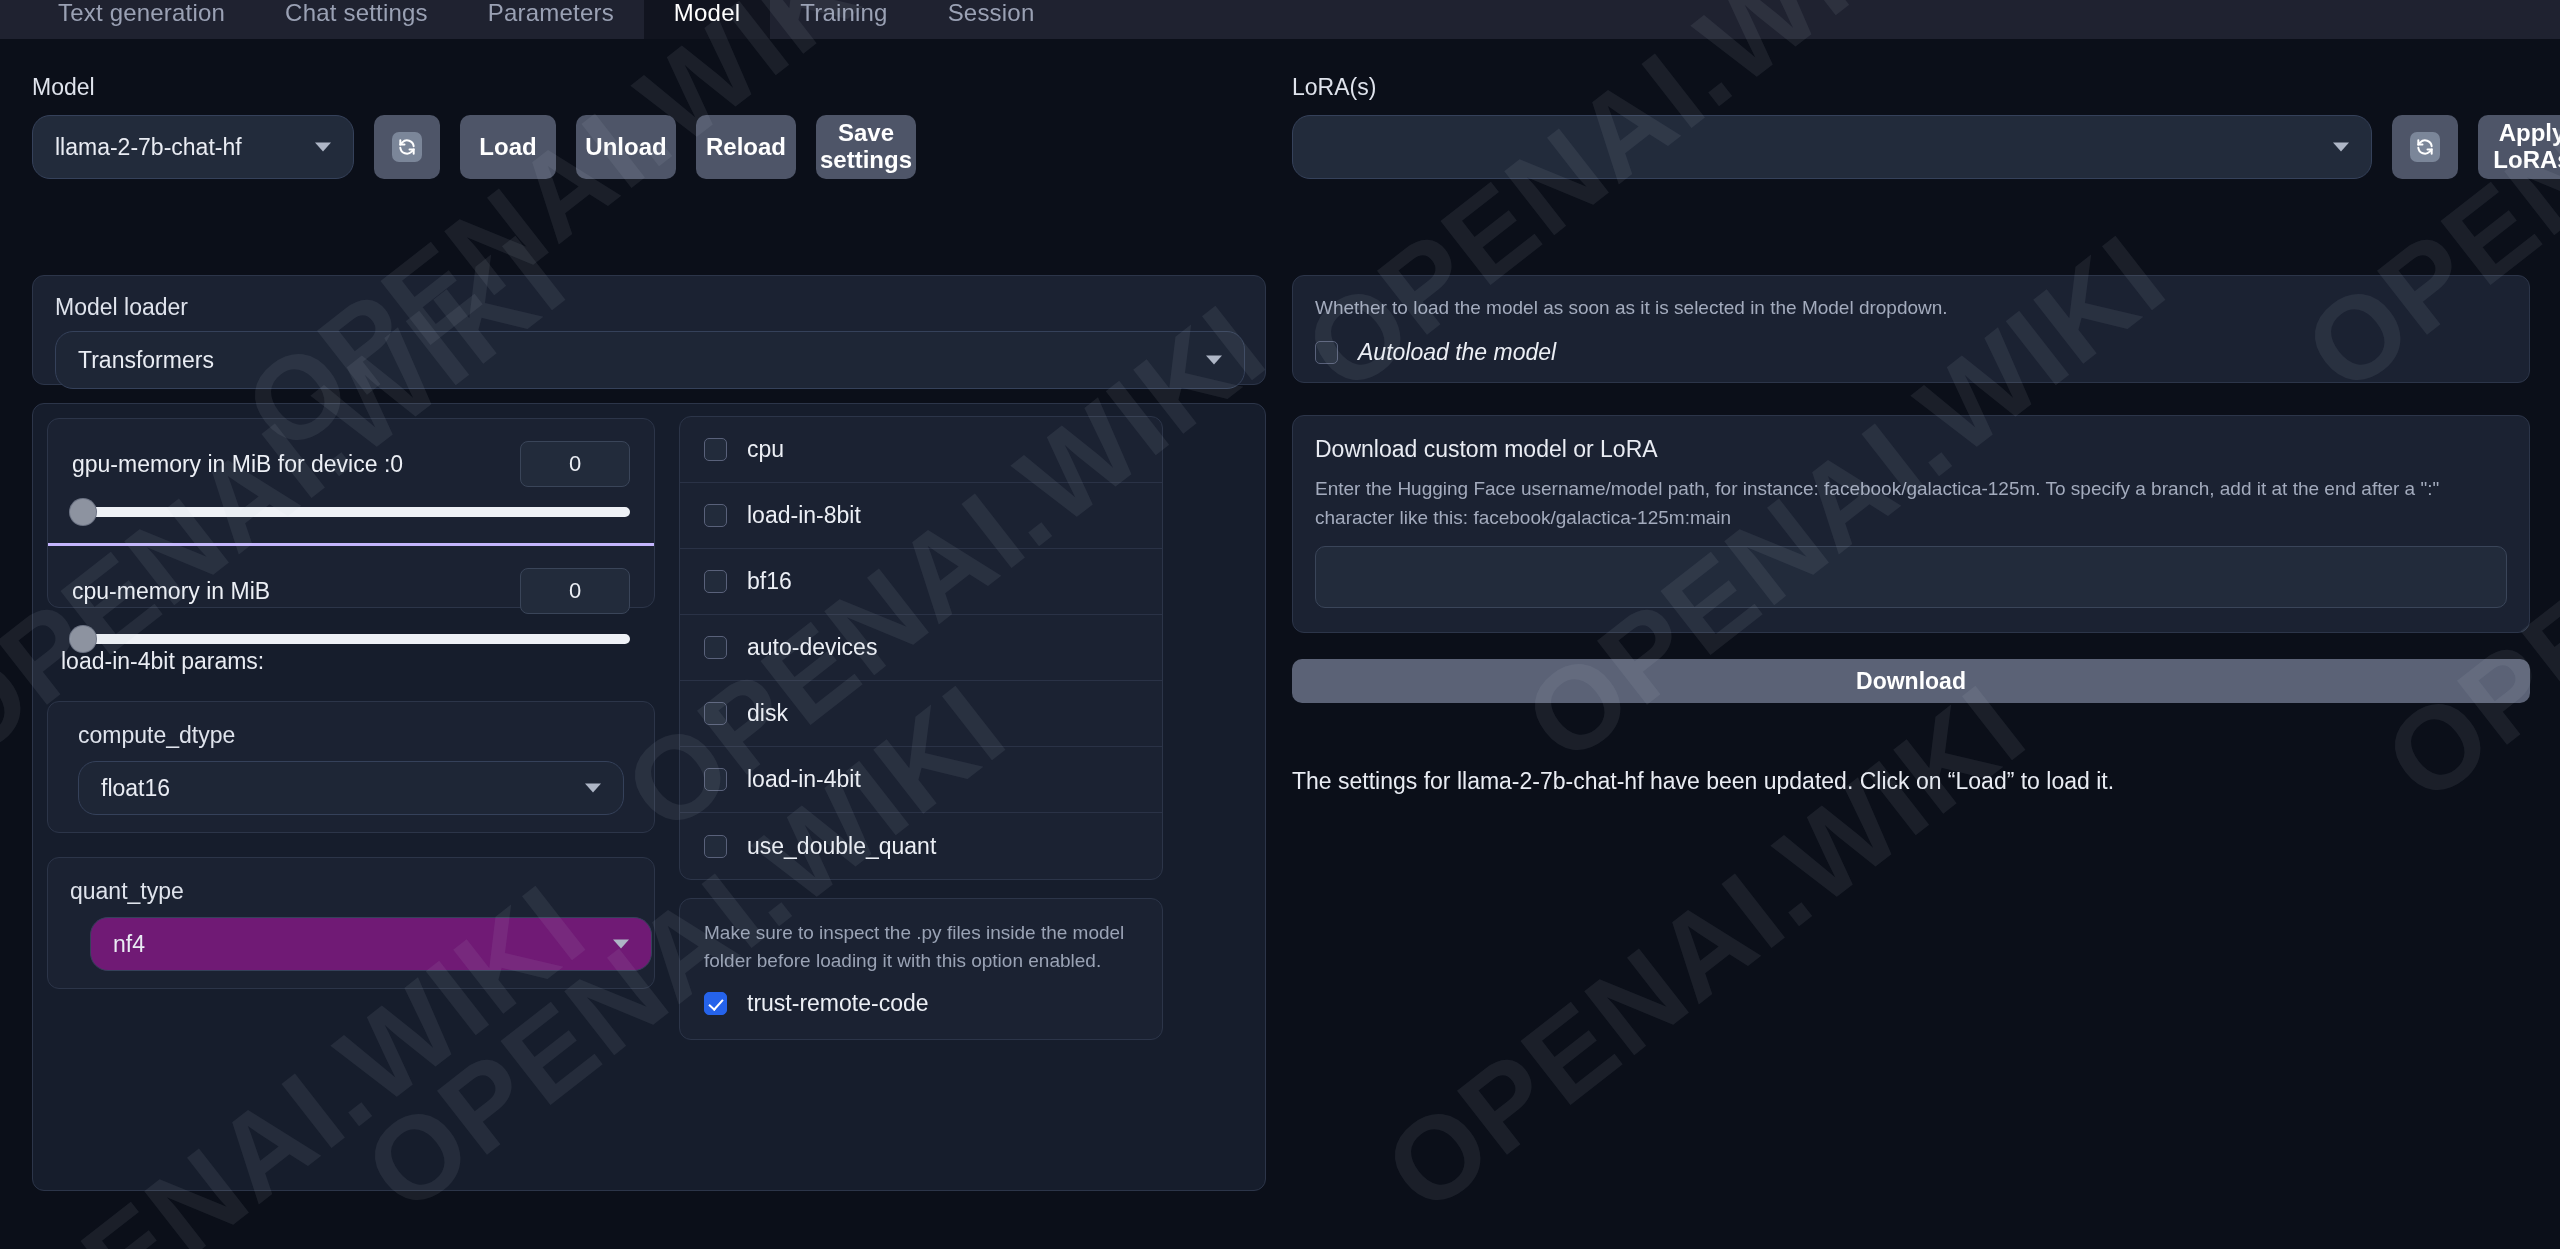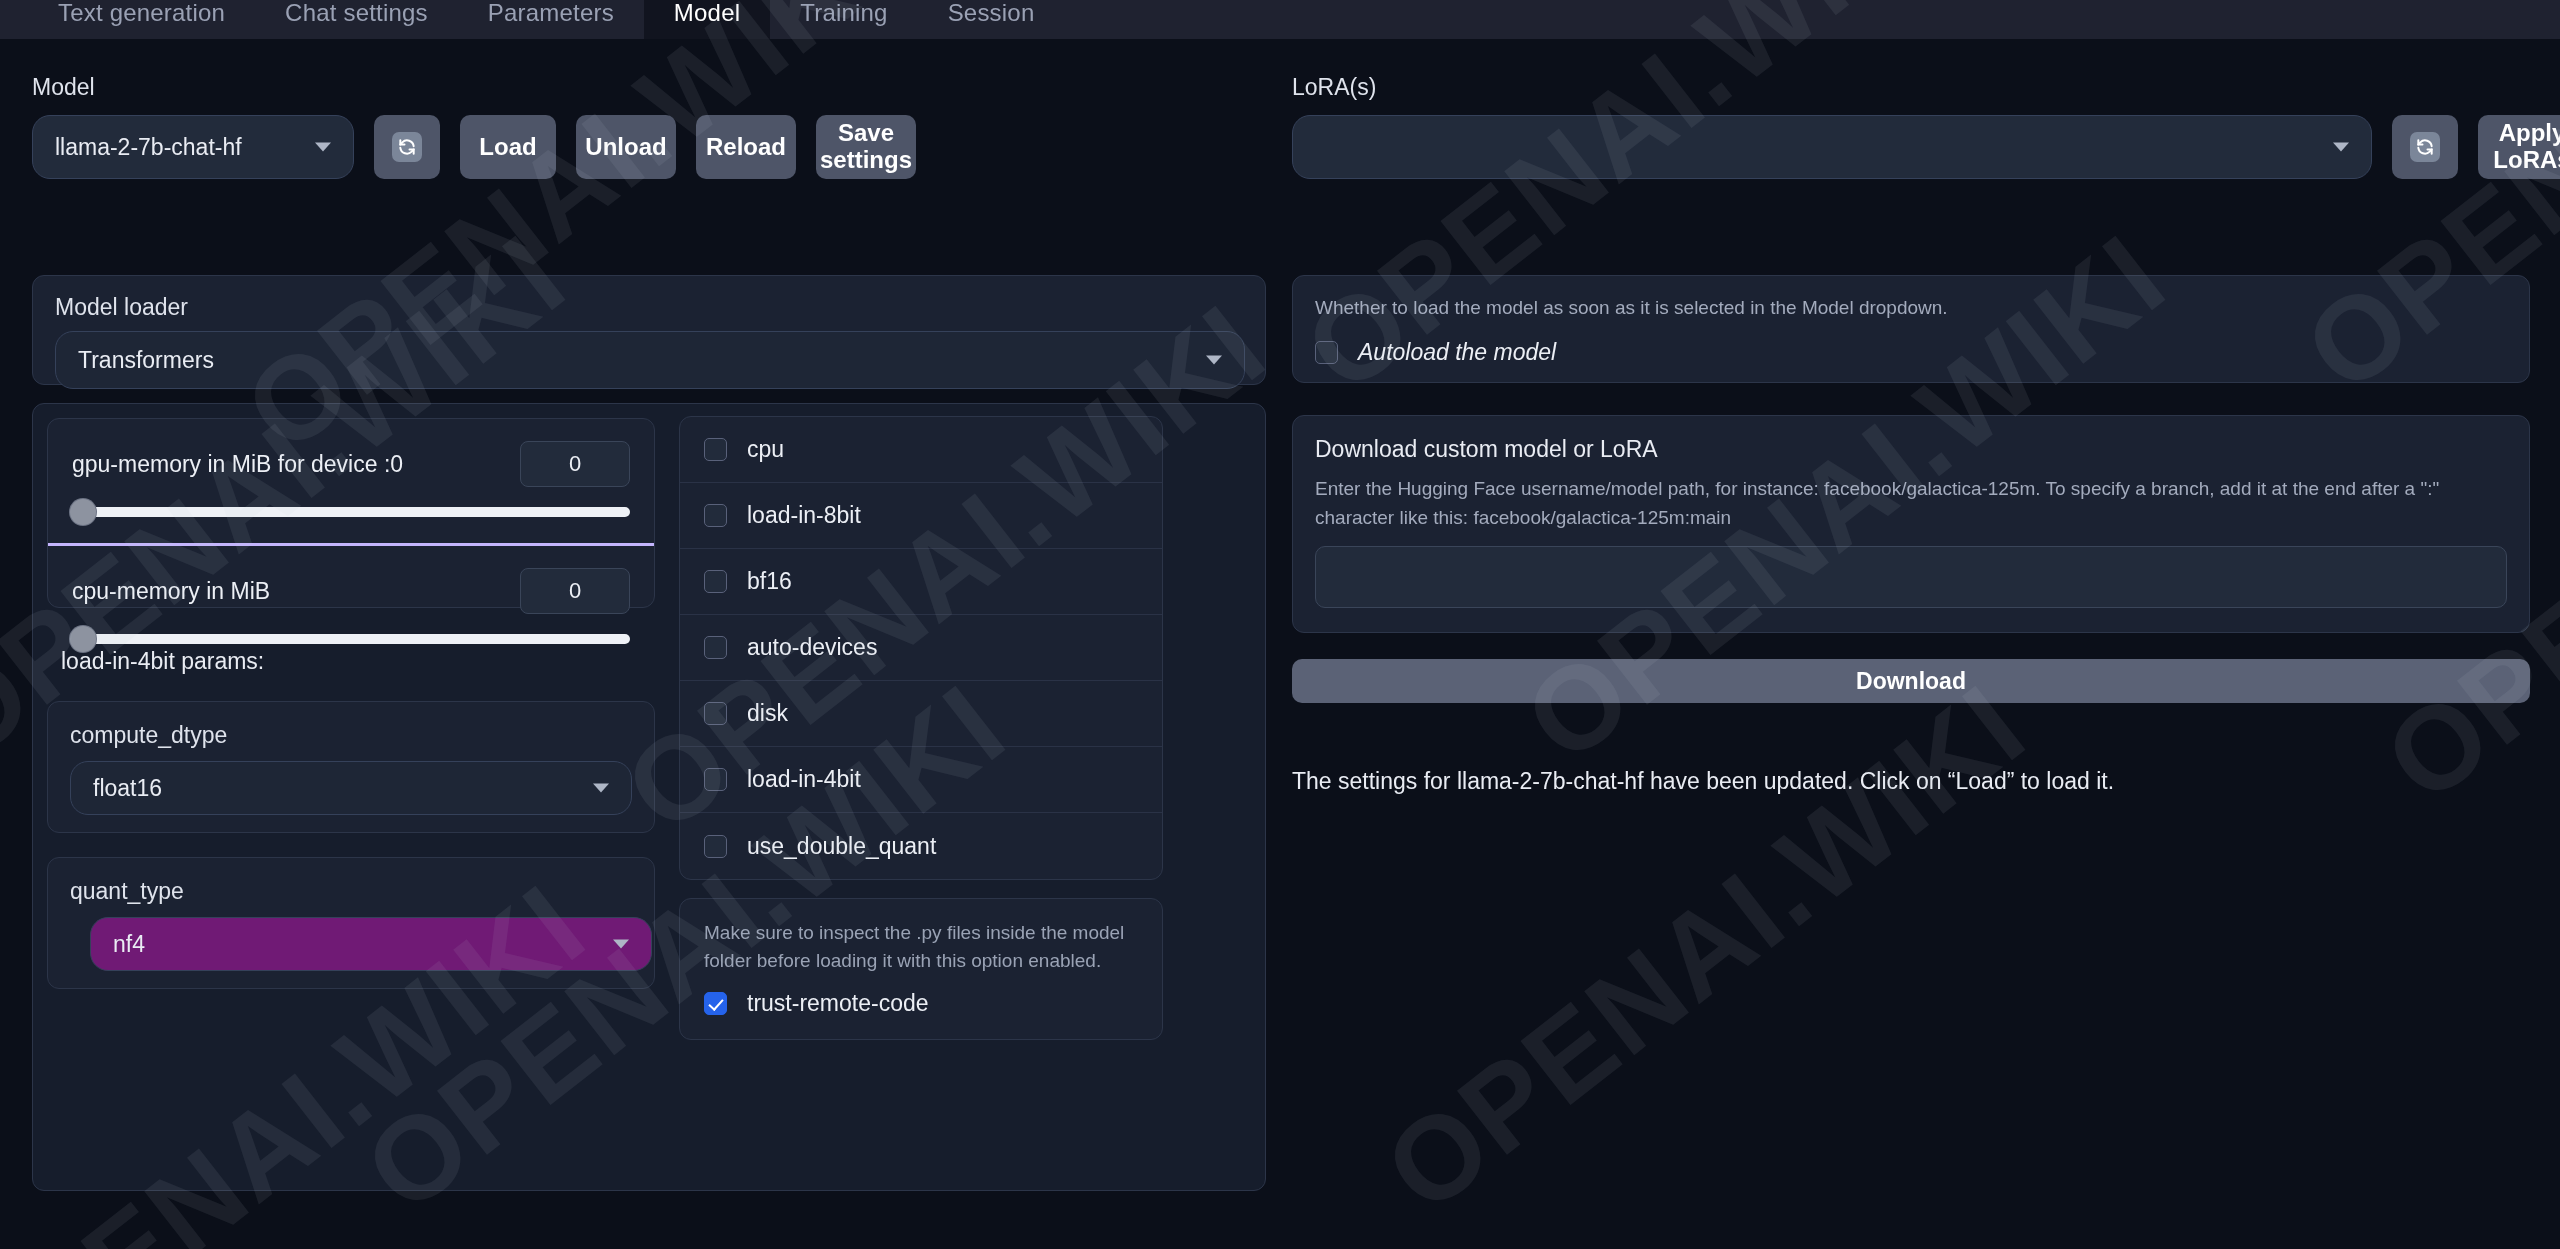--- a/index.html
+++ b/index.html
@@ -227,21 +227,21 @@
             <div class="track">
               <span class="thumb"></span>
             </div>
           </div>
         </div>
 
         <div style="margin-top:40px; padding-left:14px;">
           <span class="section-title">load-in-4bit params:</span>
         </div>
 
-        <div class="subbox" style="margin-top:26px; height:132px; padding:20px 22px;">
+        <div class="subbox" style="margin-top:26px; height:132px; padding:20px 30px;">
           <div class="field-label" style="margin-bottom:12px;">compute_dtype</div>
           <div class="dd" style="width:100%; height:54px; background:#1e2636;">
             <span>float16</span>
             <span class="caret"></span>
           </div>
         </div>
 
         <div class="subbox" style="margin-top:24px; height:132px; padding:20px 22px;">
           <div class="field-label" style="margin-bottom:12px;">quant_type</div>
           <div class="dd" style="width:100%; height:54px; background:#701a75;margin-left:20px;">

